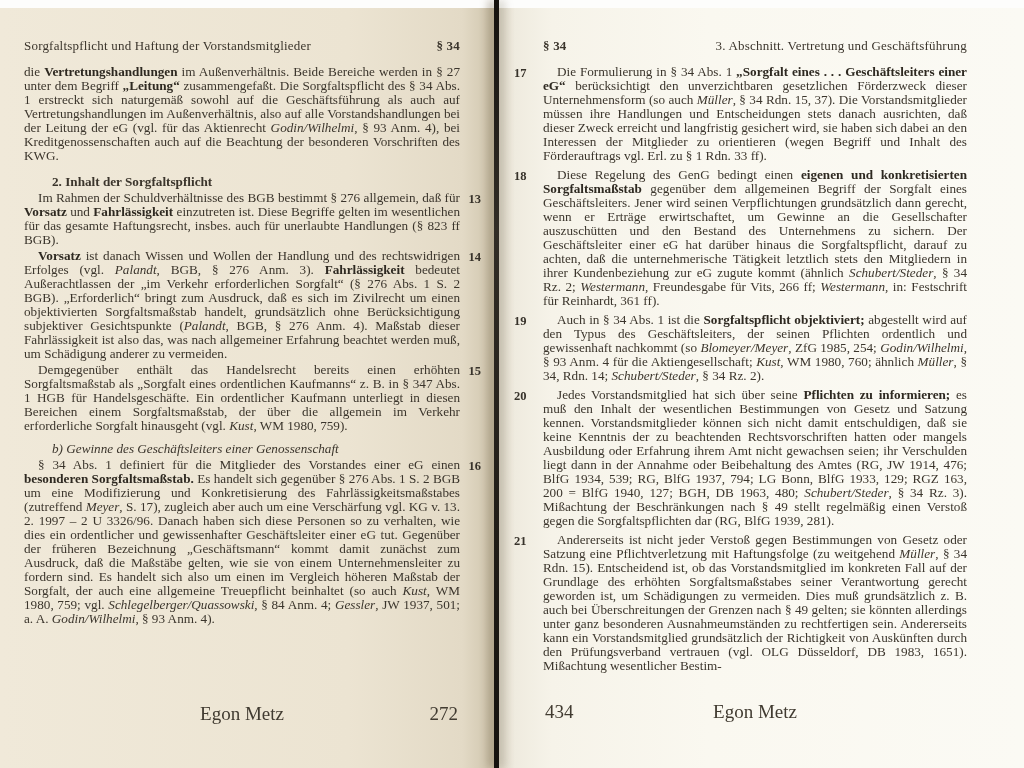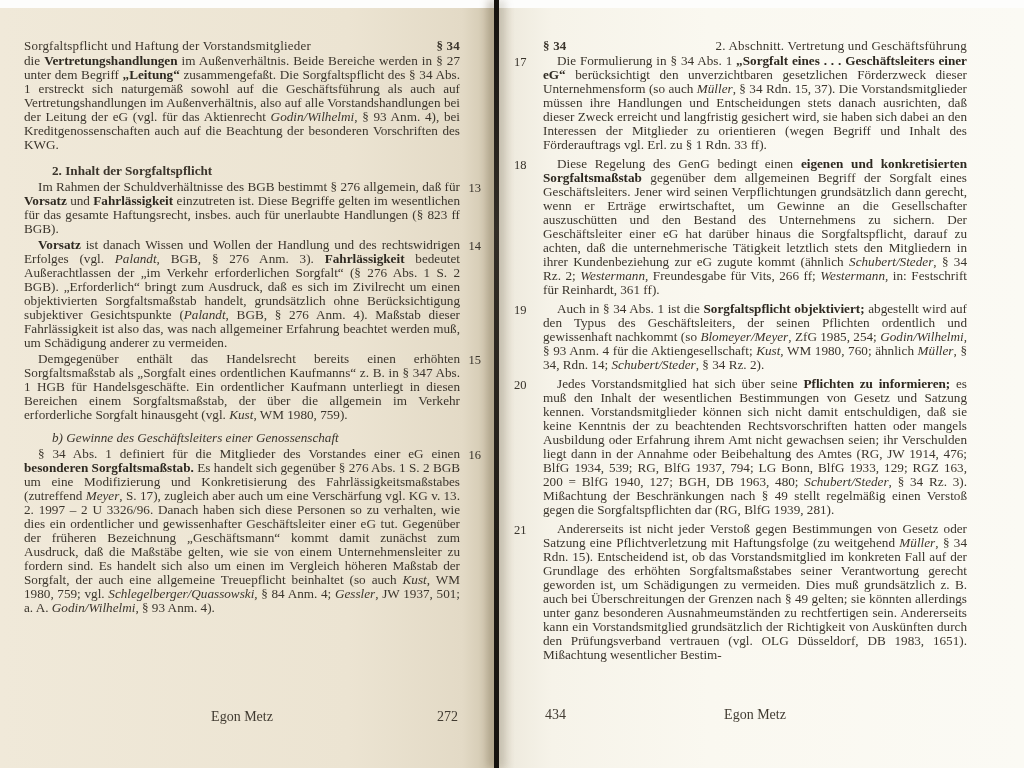--- a/index.html
+++ b/index.html
@@ -45,20 +45,21 @@
     width: 5px; height: 768px;
     background: linear-gradient(#16130f, #322d26 30%, #211d17 70%, #15120e);
     box-shadow: -5px 0 9px rgba(96, 80, 52, 0.5), 5px 0 9px rgba(130, 120, 100, 0.4);
     z-index: 5;
   }
   .page-header {
     display: flex;
     justify-content: space-between;
     align-items: baseline;
     font-size: 13px;
+    margin-bottom: 11px;
     letter-spacing: 0.2px;
   }
   .page-left .page-header { width: 436px; }
   .page-right .page-header { width: 424px; }
   .section-ref { font-weight: bold; }
   .running-title { font-weight: normal; }
   .page-body {
     font-size: 13.2px;
     line-height: 14px;
     text-align: justify;
@@ -75,30 +76,30 @@
   .para.indent { text-indent: 14px; }
   .heading { margin: 12px 0 2px 28px; font-size: 13.2px; }
   .heading.bold { font-weight: bold; }
   .heading.italic { font-style: italic; margin-top: 9px; }
   .heading.bold + .heading.italic { margin-top: 1px; }
   .b { font-weight: bold; color: #2e2921; }
   .i { font-style: italic; }
   .margin-no {
     position: absolute;
     top: 1px;
-    font-weight: normal;
+    font-weight: bold;
     font-size: 12.5px;
     color: #37322a;
     text-indent: 0;
   }
   .margin-no.right { right: -21px; }
   .margin-no.left { left: -29px; }
   .page-footer {
     position: absolute;
-    font-size: 14px;
+    font-size: 19px;
     text-align: center;
     color: #413b31;
   }
   .page-left .page-footer { left: 24px; width: 436px; bottom: 43px; }
   .page-right .page-footer { left: 44px; width: 424px; bottom: 45px; }
   .footer-page {
     position: absolute;
     top: 0;
   }
   .footer-page-right { right: 2px; }
@@ -129,21 +130,21 @@
       <span class="footer-author">Egon Metz</span>
       <span class="footer-page footer-page-right">272</span>
     </div>
   </div>
 
   <div class="gutter"></div>
 
   <div class="page page-right">
     <div class="page-header">
       <span class="section-ref">§ 34</span>
-      <span class="running-title">2. Abschnitt. Vertretung und Geschäftsführung</span>
+      <span class="running-title">3. Abschnitt. Vertretung und Geschäftsführung</span>
     </div>
     <div class="page-body">
         <p class="para indent"><span class="margin-no left">17</span><span>Die Formulierung in § 34 Abs. 1 </span><span class="b">„Sorgfalt eines . . . Geschäftsleiters einer eG“</span><span> berücksichtigt den unverzichtbaren gesetzlichen Förderzweck dieser Unternehmensform (so auch </span><span class="i">Müller</span><span>, § 34 Rdn. 15, 37). Die Vorstandsmitglieder müssen ihre Handlungen und Entscheidungen stets danach ausrichten, daß dieser Zweck erreicht und langfristig gesichert wird, sie haben sich dabei an den Interessen der Mitglieder zu orientieren (wegen Begriff und Inhalt des Förderauftrags vgl. Erl. zu § 1 Rdn. 33 ff).</span></p>
         <p class="para indent"><span class="margin-no left">18</span><span>Diese Regelung des GenG bedingt einen </span><span class="b">eigenen und konkretisierten Sorgfaltsmaßstab</span><span> gegenüber dem allgemeinen Begriff der Sorgfalt eines Geschäftsleiters. Jener wird seinen Verpflichtungen grundsätzlich dann gerecht, wenn er Erträge erwirtschaftet, um Gewinne an die Gesellschafter auszuschütten und den Bestand des Unternehmens zu sichern. Der Geschäftsleiter einer eG hat darüber hinaus die Sorgfaltspflicht, darauf zu achten, daß die unternehmerische Tätigkeit letztlich stets den Mitgliedern in ihrer Kundenbeziehung zur eG zugute kommt (ähnlich </span><span class="i">Schubert/Steder</span><span>, § 34 Rz. 2; </span><span class="i">Westermann</span><span>, Freundesgabe für Vits, 266 ff; </span><span class="i">Westermann</span><span>, in: Festschrift für Reinhardt, 361 ff).</span></p>
         <p class="para indent"><span class="margin-no left">19</span><span>Auch in § 34 Abs. 1 ist die </span><span class="b">Sorgfaltspflicht objektiviert;</span><span> abgestellt wird auf den Typus des Geschäftsleiters, der seinen Pflichten ordentlich und gewissenhaft nachkommt (so </span><span class="i">Blomeyer/Meyer</span><span>, ZfG 1985, 254; </span><span class="i">Godin/Wilhelmi</span><span>, § 93 Anm. 4 für die Aktiengesellschaft; </span><span class="i">Kust</span><span>, WM 1980, 760; ähnlich </span><span class="i">Müller</span><span>, § 34, Rdn. 14; </span><span class="i">Schubert/Steder</span><span>, § 34 Rz. 2).</span></p>
         <p class="para indent"><span class="margin-no left">20</span><span>Jedes Vorstandsmitglied hat sich über seine </span><span class="b">Pflichten zu informieren;</span><span> es muß den Inhalt der wesentlichen Bestimmungen von Gesetz und Satzung kennen. Vorstandsmitglieder können sich nicht damit entschuldigen, daß sie keine Kenntnis der zu beachtenden Rechtsvorschriften hatten oder mangels Ausbildung oder Erfahrung ihrem Amt nicht gewachsen seien; ihr Verschulden liegt dann in der Annahme oder Beibehaltung des Amtes (RG, JW 1914, 476; BlfG 1934, 539; RG, BlfG 1937, 794; LG Bonn, BlfG 1933, 129; RGZ 163, 200 = BlfG 1940, 127; BGH, DB 1963, 480; </span><span class="i">Schubert/Steder</span><span>, § 34 Rz. 3). Mißachtung der Beschränkungen nach § 49 stellt regelmäßig einen Verstoß gegen die Sorgfaltspflichten dar (RG, BlfG 1939, 281).</span></p>
         <p class="para indent"><span class="margin-no left">21</span><span>Andererseits ist nicht jeder Verstoß gegen Bestimmungen von Gesetz oder Satzung eine Pflichtverletzung mit Haftungsfolge (zu weitgehend </span><span class="i">Müller</span><span>, § 34 Rdn. 15). Entscheidend ist, ob das Vorstandsmitglied im konkreten Fall auf der Grundlage des erhöhten Sorgfaltsmaßstabes seiner Verantwortung gerecht geworden ist, um Schädigungen zu vermeiden. Dies muß grundsätzlich z. B. auch bei Überschreitungen der Grenzen nach § 49 gelten; sie könnten allerdings unter ganz besonderen Ausnahmeumständen zu rechtfertigen sein. Andererseits kann ein Vorstandsmitglied grundsätzlich der Richtigkeit von Auskünften durch den Prüfungsverband vertrauen (vgl. OLG Düsseldorf, DB 1983, 1651). Mißachtung wesentlicher Bestim-</span></p>
       </div>
     <div class="page-footer">
       <span class="footer-page footer-page-left">434</span>

